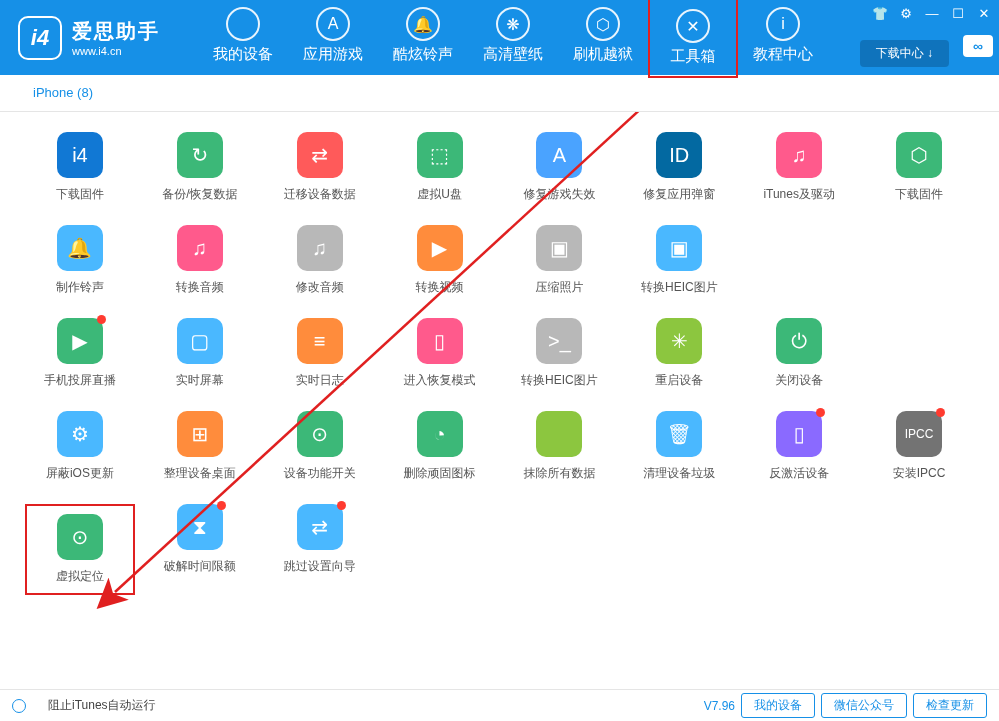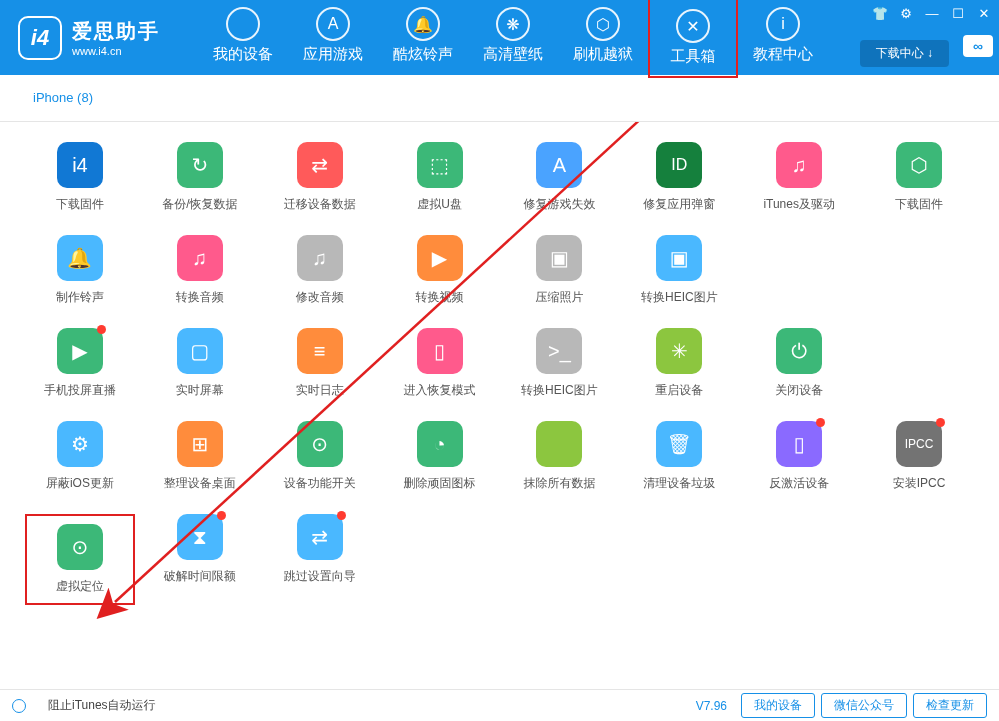--- a/index.html
+++ b/index.html
@@ -16,40 +16,40 @@
 .nav-item { width: 90px; display: flex; flex-direction: column; align-items: center; gap: 4px; color: #fff; cursor: pointer; padding: 10px 0; }
 .nav-item.highlighted { border: 2px solid #e02020; }
 .nav-icon { width: 34px; height: 34px; border: 2px solid rgba(255,255,255,0.9); border-radius: 50%; display: flex; align-items: center; justify-content: center; font-size: 16px; }
 .nav-label { font-size: 15px; }
 
 .window-controls { position: absolute; right: 6px; top: 4px; display: flex; gap: 8px; color: #fff; font-size: 13px; }
 .wc-btn { width: 18px; height: 18px; display: flex; align-items: center; justify-content: center; cursor: pointer; }
 .download-center { position: absolute; right: 50px; top: 40px; background: rgba(11,97,160,0.6); color: #fff; font-size: 12px; padding: 5px 16px; border-radius: 4px; cursor: pointer; }
 .side-icon { position: absolute; right: 6px; top: 35px; width: 30px; height: 22px; background: #fff; border-radius: 4px; color: #1690e7; display: flex; align-items: center; justify-content: center; font-size: 14px; font-weight: bold; }
 
-.tab-bar { height: 47px; border-bottom: 1px solid #e5e5e5; display: flex; padding: 0 15px; }
+.tab-bar { height: 37px; border-bottom: 1px solid #e5e5e5; display: flex; padding: 0 15px; }
 .tab { padding: 0 18px; font-size: 13px; color: #333; display: flex; align-items: center; border-bottom: 2px solid transparent; }
 .tab.active { color: #1690e7; }
 
 .grid-area { padding: 20px 25px; position: relative; }
 .tool-grid { display: grid; grid-template-columns: repeat(8, 1fr); gap: 22px 10px; }
 .tool-item { display: flex; flex-direction: column; align-items: center; gap: 8px; cursor: pointer; position: relative; }
 .tool-icon { width: 46px; height: 46px; border-radius: 10px; display: flex; align-items: center; justify-content: center; color: #fff; font-size: 22px; position: relative; }
 .tool-label { font-size: 12px; color: #555; text-align: center; white-space: nowrap; }
 .red-dot { position: absolute; top: -3px; right: -3px; width: 9px; height: 9px; background: #ff3b30; border-radius: 50%; }
 .highlight-box { border: 2px solid #e02020; padding: 8px 0; }
 
 .arrow-svg { position: absolute; top: 0; left: 0; pointer-events: none; }
 
 .status-bar { position: absolute; bottom: 0; left: 0; right: 0; height: 32px; background: #fff; border-top: 1px solid #e5e5e5; display: flex; align-items: center; padding: 0 12px; font-size: 12px; color: #444; }
 .status-left { display: flex; align-items: center; gap: 22px; }
 .status-circle { width: 14px; height: 14px; border: 1.5px solid #1690e7; border-radius: 50%; }
 .status-right { margin-left: auto; display: flex; align-items: center; gap: 6px; }
 .status-btn { border: 1px solid #1690e7; color: #1690e7; padding: 3px 12px; border-radius: 3px; font-size: 12px; cursor: pointer; }
-.version { color: #1690e7; margin-right: 8px; }
+.version { color: #1690e7; }
 </style>
 </head>
 <body>
 
 <div class="header">
   <div class="logo-area">
     <div class="logo-box">i4</div>
     <div class="logo-text">
       <div class="logo-title">爱思助手</div>
       <div class="logo-sub">www.i4.cn</div>
@@ -116,21 +116,21 @@
       </div>
       <div class="tool-item">
         <div class="tool-icon" style="background:#3cb878;font-size:20px">⬚</div>
         <div class="tool-label">虚拟U盘</div>
       </div>
       <div class="tool-item">
         <div class="tool-icon" style="background:#4aa3ff;font-size:20px">A</div>
         <div class="tool-label">修复游戏失效</div>
       </div>
       <div class="tool-item">
-        <div class="tool-icon" style="background:#15803d;font-size:16px">ID</div>
+        <div class="tool-icon" style="background:#0369a1;font-size:20px">ID</div>
         <div class="tool-label">修复应用弹窗</div>
       </div>
       <div class="tool-item">
         <div class="tool-icon" style="background:#ff5a8c;font-size:20px">♫</div>
         <div class="tool-label">iTunes及驱动</div>
       </div>
       <div class="tool-item">
         <div class="tool-icon" style="background:#3cb878;font-size:20px">⬡</div>
         <div class="tool-label">下载固件</div>
       </div>

